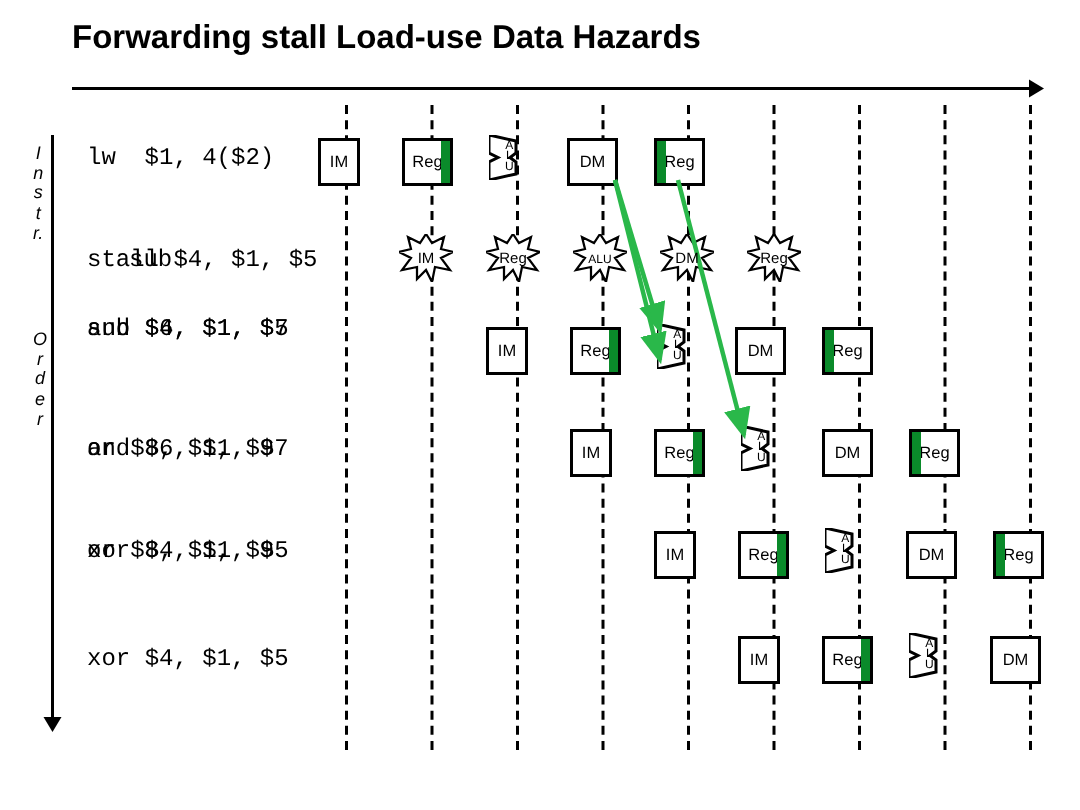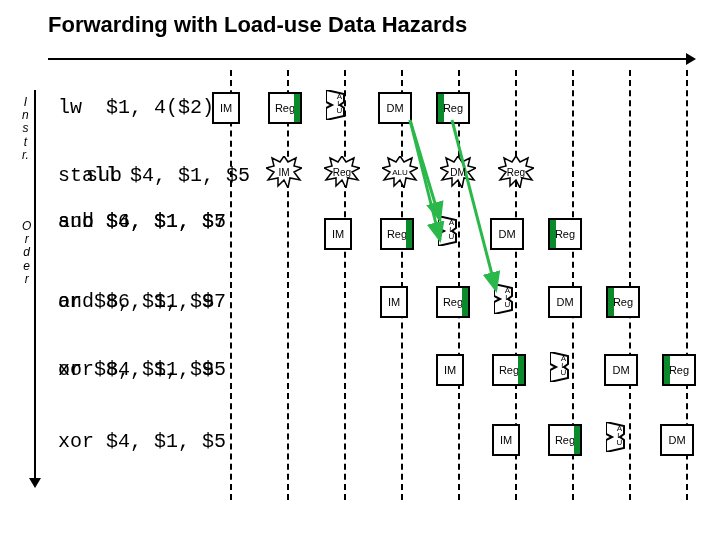--- a/index.html
+++ b/index.html
@@ -59,21 +59,21 @@
     position: absolute;
     right: -8px;
     top: -5px;
     border-top: 6px solid transparent;
     border-bottom: 6px solid transparent;
     border-left: 10px solid #000;
   }
   .instr {
     position: absolute;
     font-family: 'Courier New', monospace;
-    font-size: 20px;
+    font-size: 16px;
     color: #000;
     white-space: nowrap;
   }
   .instr .overlay {
     position: absolute;
     left: 0;
     top: 0;
   }
   .dash {
     position: absolute;
@@ -132,21 +132,21 @@
     z-index: 2;
   }
   .fwd {
     position: absolute;
     pointer-events: none;
   }
 </style>
 </head>
 <body>
 
-<div class="title">Forwarding with Load-use Data Hazards</div>
+<div class="title">Forwarding stall Load-use Data Hazards</div>
 
 <div class="harrow"></div>
 <div class="varrow"></div>
 
 <div class="vlabel" style="top:96px">I<br>n<br>s<br>t<br>r.</div>
 <div class="vlabel" style="top:220px">O<br>r<br>d<br>e<br>r</div>
 
 <div class="dash" style="left:230px"></div>
 <div class="dash" style="left:287px"></div>
 <div class="dash" style="left:344px"></div>

